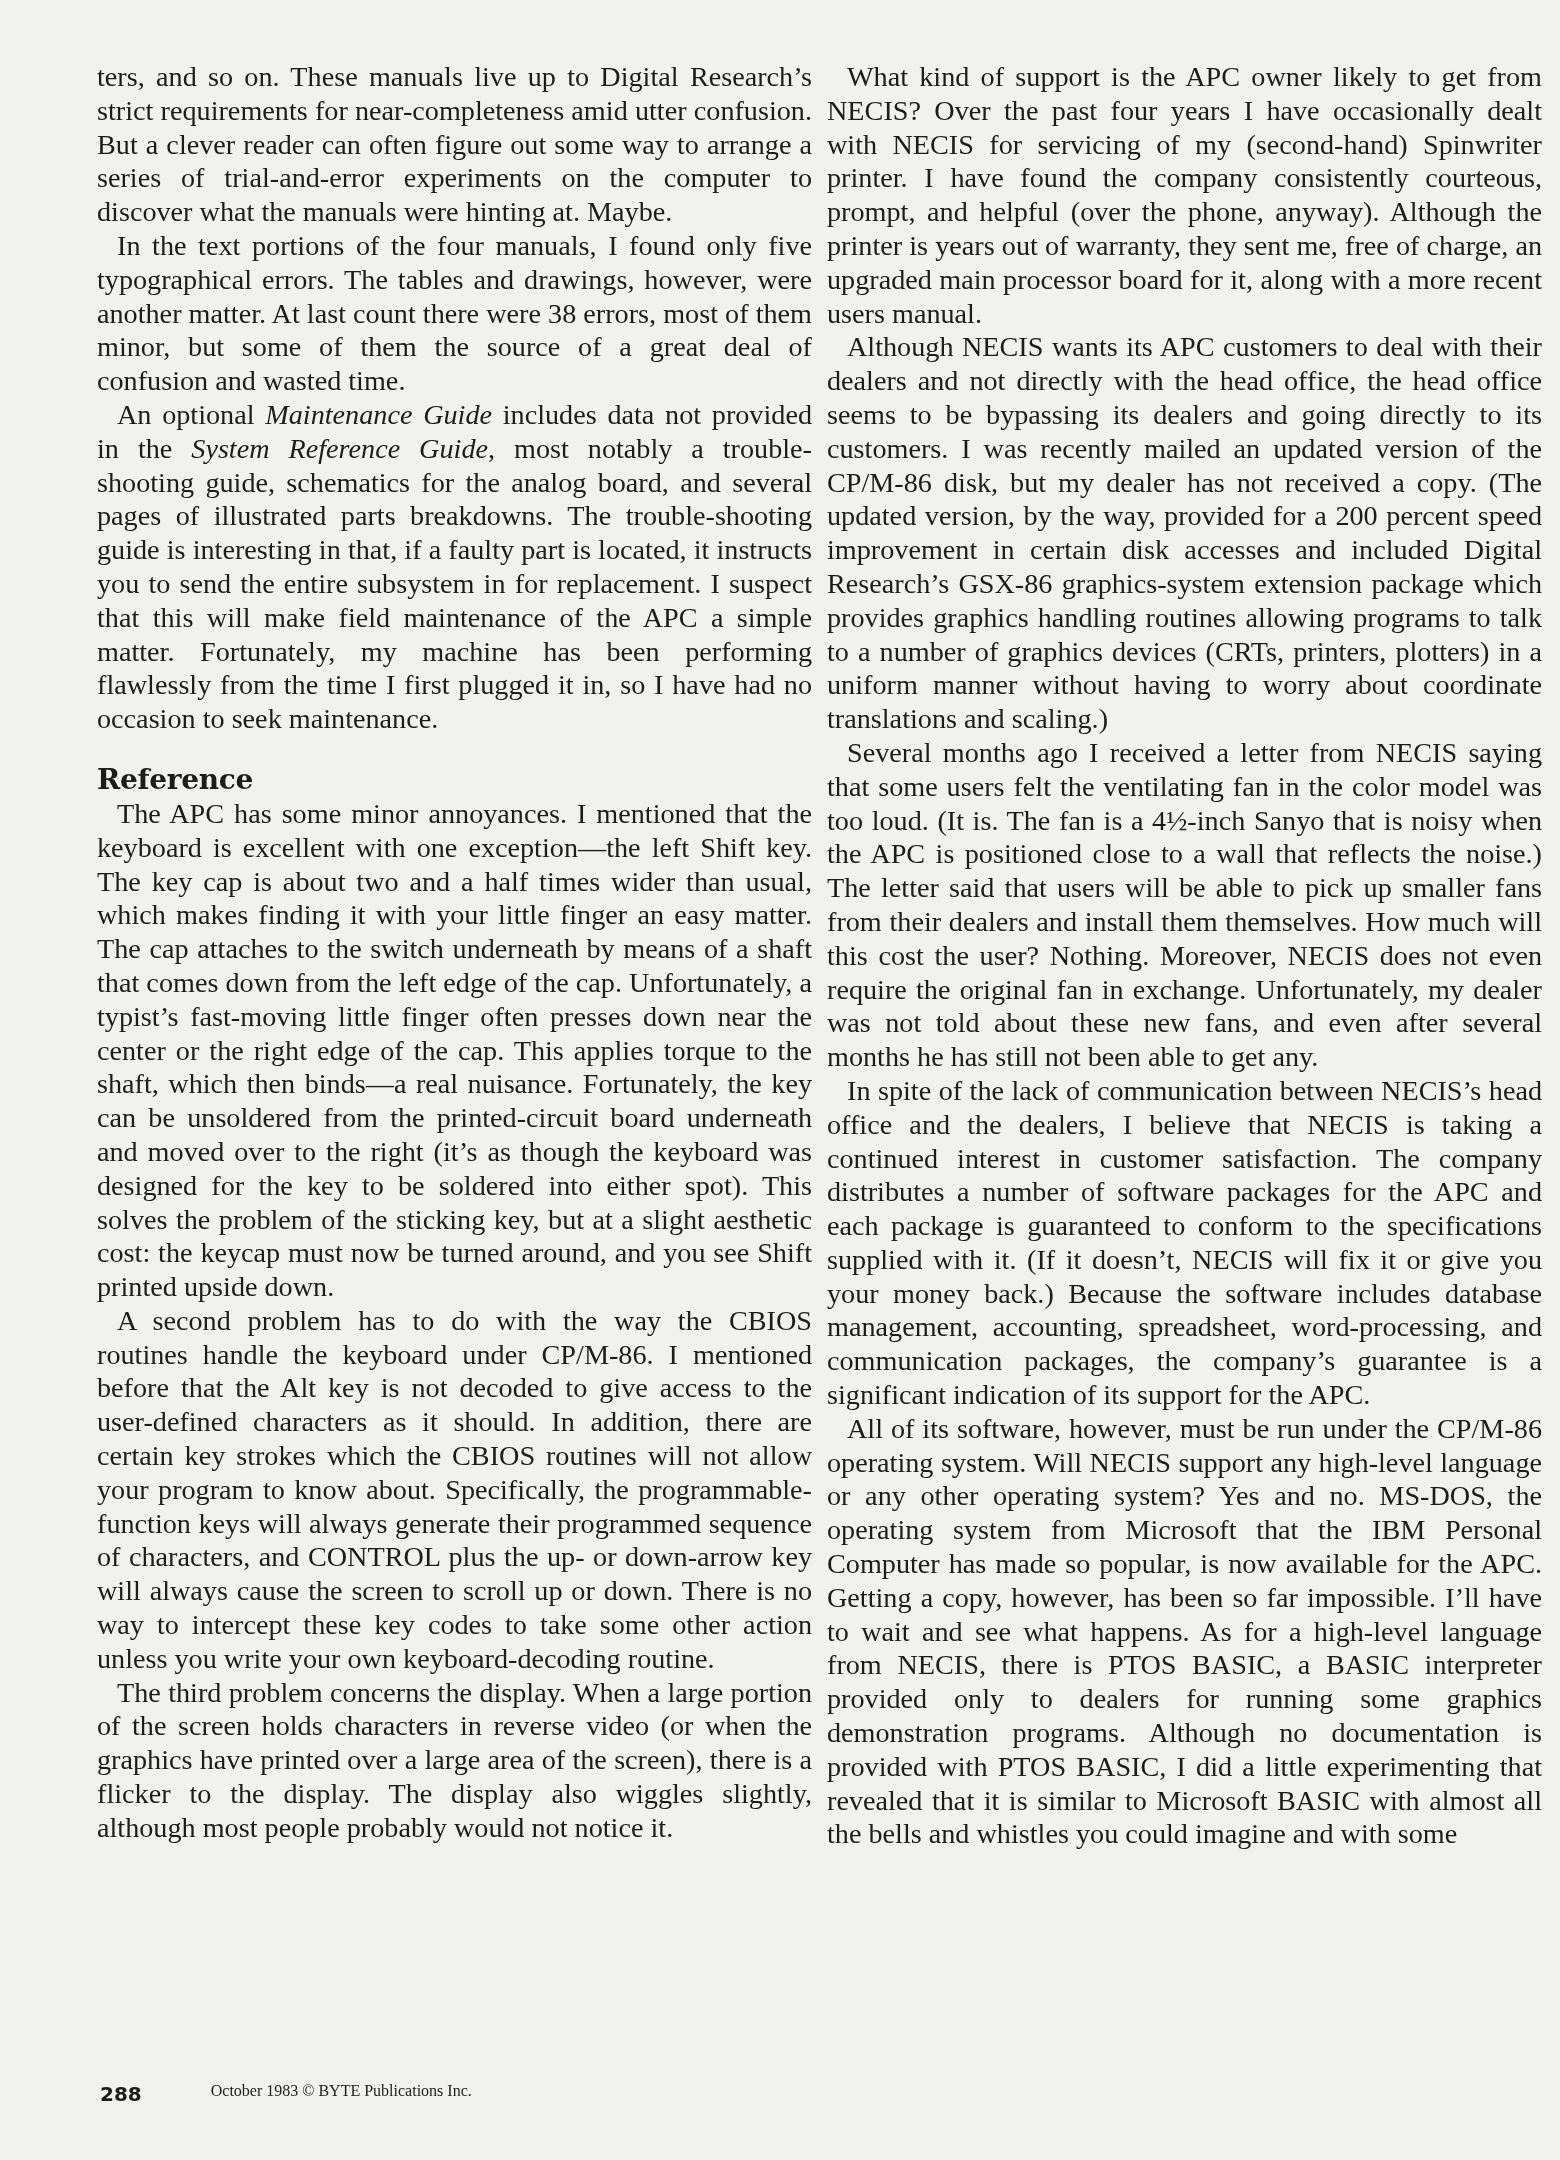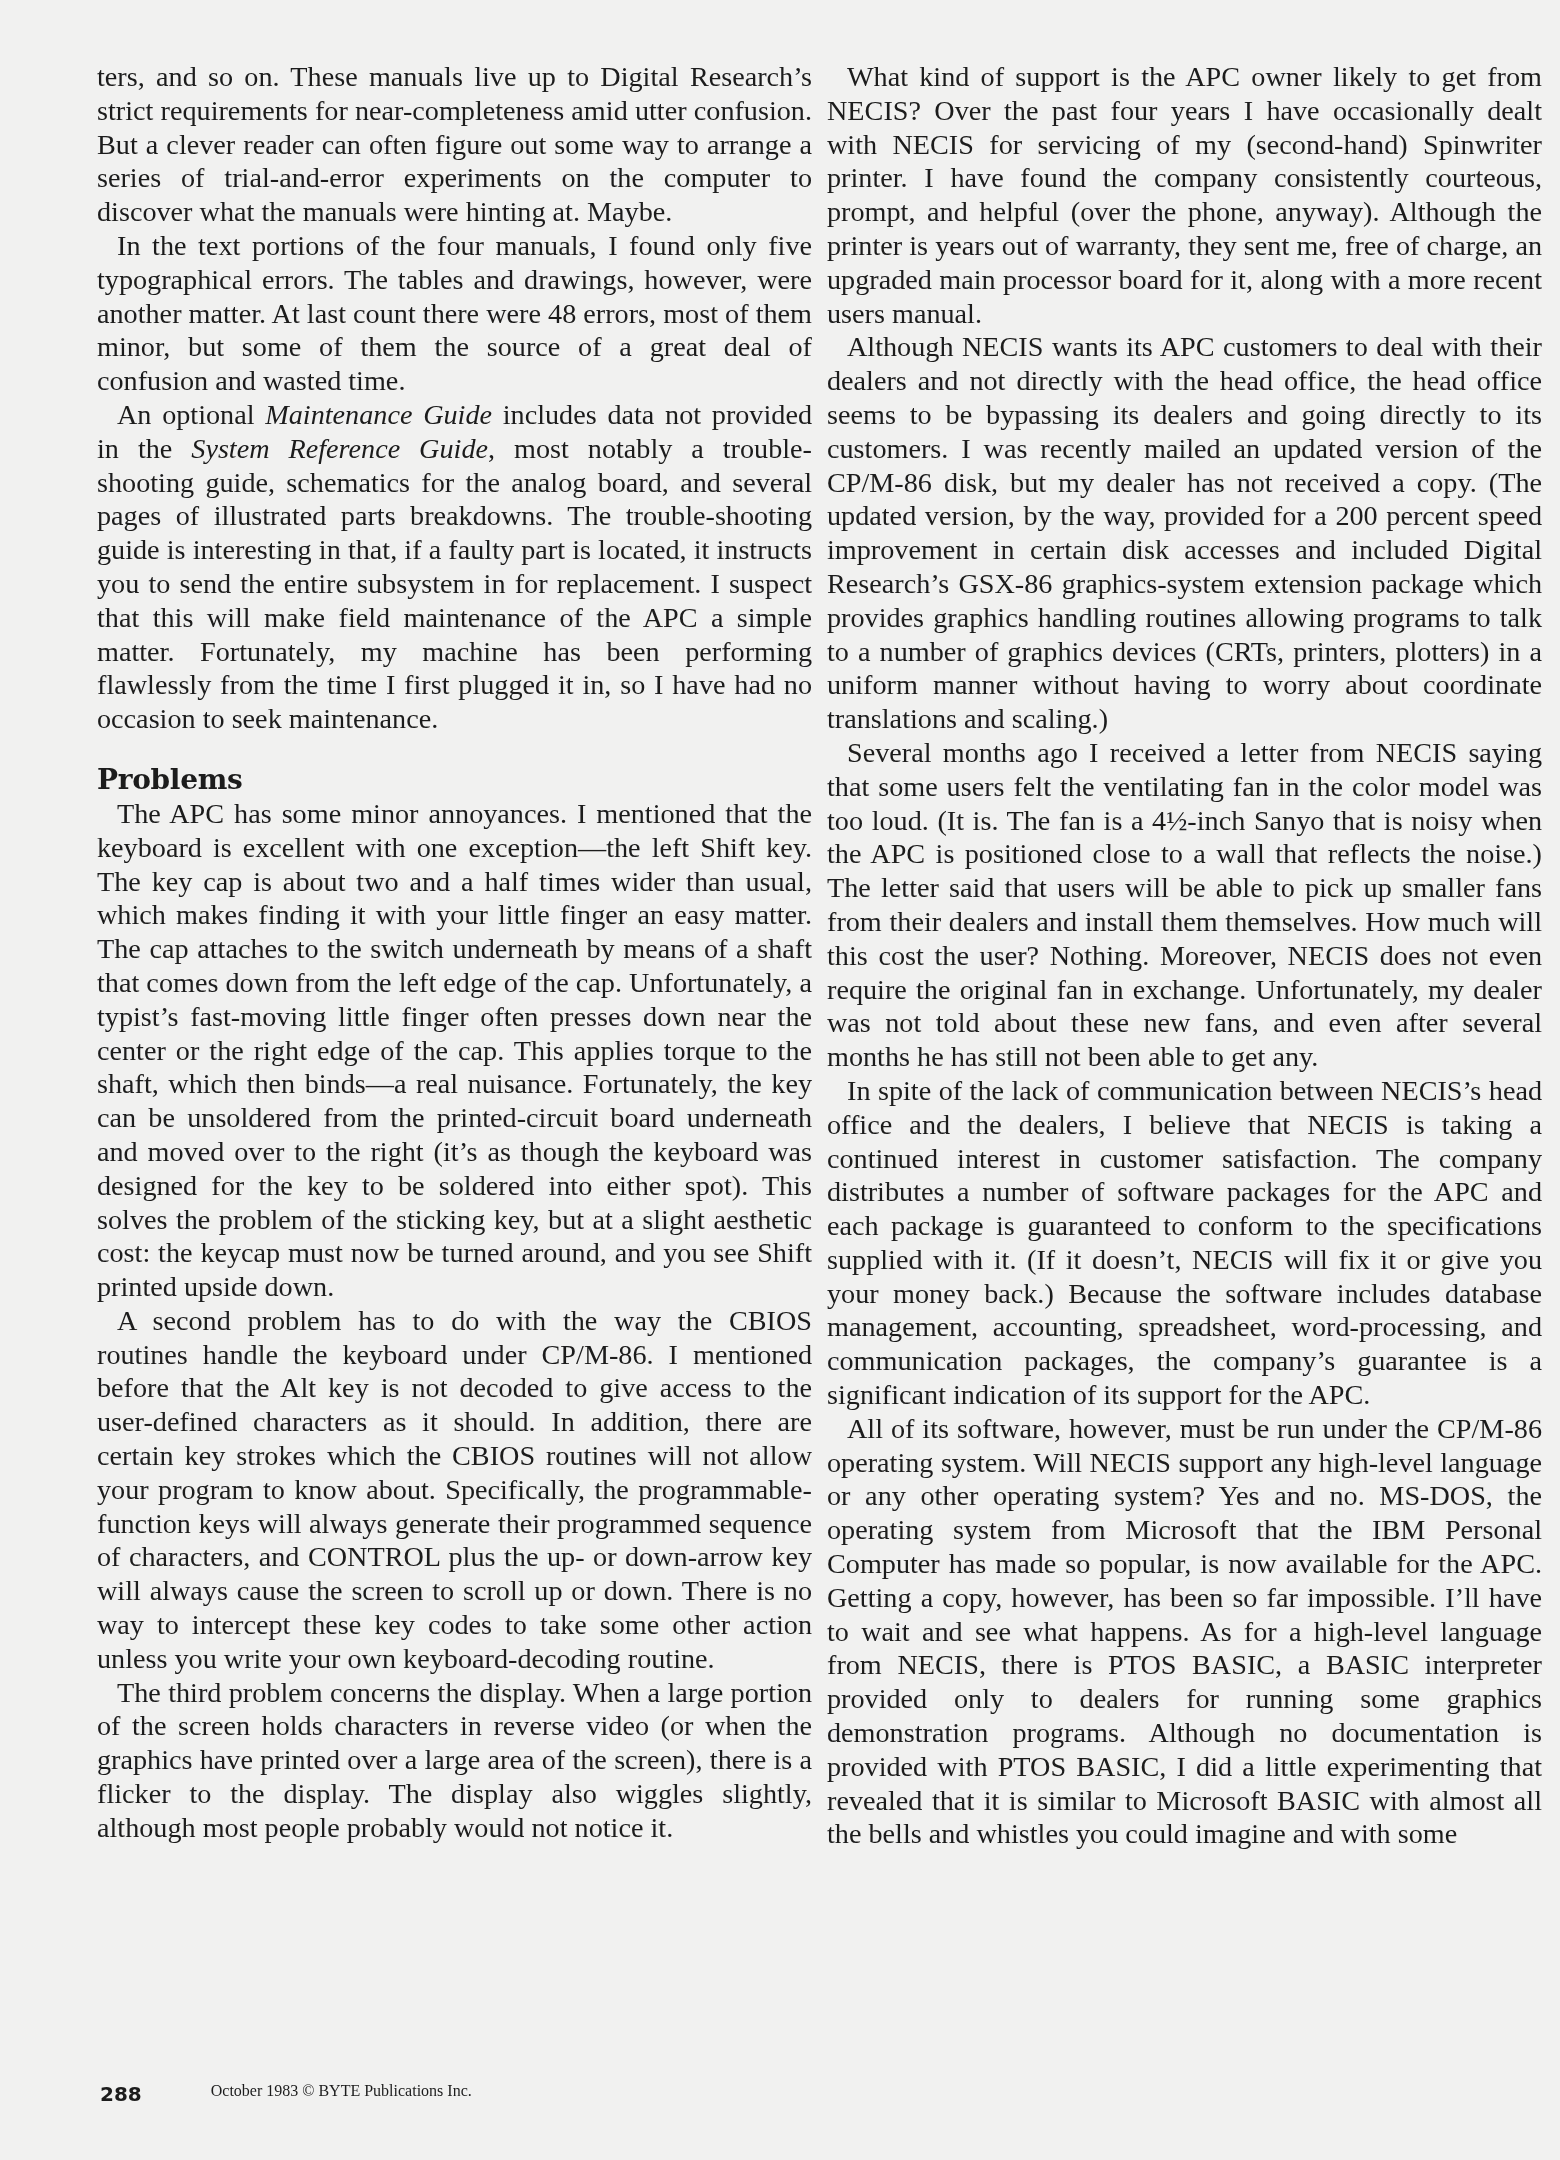--- a/index.html
+++ b/index.html
@@ -68,23 +68,23 @@
     margin-left: 46px;
   }
 </style>
 </head>
 <body>
 
 <div class="page">
 
   <div class="column col-left">
     <p class="para noindent">ters, and so on. These manuals live up to Digital Research’s strict requirements for near-completeness amid utter confusion. But a clever reader can often figure out some way to arrange a series of trial-and-error ex­periments on the computer to discover what the manuals were hinting at. Maybe.</p>
-    <p class="para">In the text portions of the four manuals, I found only five typographical errors. The tables and drawings, how­ever, were another matter. At last count there were 48 errors, most of them minor, but some of them the source of a great deal of confusion and wasted time.</p>
+    <p class="para">In the text portions of the four manuals, I found only five typographical errors. The tables and drawings, how­ever, were another matter. At last count there were 38 errors, most of them minor, but some of them the source of a great deal of confusion and wasted time.</p>
     <p class="para"><span>An optional </span><em>Maintenance Guide</em><span> includes data not pro­vided in the </span><em>System Reference Guide</em><span>, most notably a trouble-shooting guide, schematics for the analog board, and several pages of illustrated parts breakdowns. The trouble-shooting guide is interesting in that, if a faulty part is located, it instructs you to send the entire sub­system in for replacement. I suspect that this will make field maintenance of the APC a simple matter. Fortunate­ly, my machine has been performing flawlessly from the time I first plugged it in, so I have had no occasion to seek maintenance.</span></p>
-    <h2 class="heading spaced">Problems</h2>
+    <h2 class="heading spaced">Reference</h2>
     <p class="para">The APC has some minor annoyances. I mentioned that the keyboard is excellent with one exception—the left Shift key. The key cap is about two and a half times wider than usual, which makes finding it with your lit­tle finger an easy matter. The cap attaches to the switch underneath by means of a shaft that comes down from the left edge of the cap. Unfortunately, a typist’s fast-moving little finger often presses down near the center or the right edge of the cap. This applies torque to the shaft, which then binds—a real nuisance. Fortunately, the key can be unsoldered from the printed-circuit board underneath and moved over to the right (it’s as though the keyboard was designed for the key to be soldered into either spot). This solves the problem of the stick­ing key, but at a slight aesthetic cost: the keycap must now be turned around, and you see Shift printed up­side down.</p>
     <p class="para">A second problem has to do with the way the CBIOS routines handle the keyboard under CP/M-86. I men­tioned before that the Alt key is not decoded to give access to the user-defined characters as it should. In ad­dition, there are certain key strokes which the CBIOS routines will not allow your program to know about. Specifically, the programmable-function keys will always generate their programmed sequence of characters, and CONTROL plus the up- or down-arrow key will always cause the screen to scroll up or down. There is no way to intercept these key codes to take some other action unless you write your own keyboard-decoding routine.</p>
     <p class="para">The third problem concerns the display. When a large portion of the screen holds characters in reverse video (or when the graphics have printed over a large area of the screen), there is a flicker to the display. The display also wiggles slightly, although most people probably would not notice it.</p>
   </div>
 
   <div class="column col-right">
     <p class="para">What kind of support is the APC owner likely to get from NECIS? Over the past four years I have occasionally dealt with NECIS for servicing of my (second-hand) Spinwriter printer. I have found the company consistent­ly courteous, prompt, and helpful (over the phone, anyway). Although the printer is years out of warranty, they sent me, free of charge, an upgraded main pro­cessor board for it, along with a more recent users manual.</p>
     <p class="para">Although NECIS wants its APC customers to deal with their dealers and not directly with the head office, the head office seems to be bypassing its dealers and going directly to its customers. I was recently mailed an up­dated version of the CP/M-86 disk, but my dealer has not received a copy. (The updated version, by the way, provided for a 200 percent speed improvement in cer­tain disk accesses and included Digital Research’s GSX-86 graphics-system extension package which provides graphics handling routines allowing programs to talk to a number of graphics devices (CRTs, printers, plotters) in a uniform manner without having to worry about coordinate translations and scaling.)</p>
     <p class="para">Several months ago I received a letter from NECIS say­ing that some users felt the ventilating fan in the color model was too loud. (It is. The fan is a 4½-inch Sanyo that is noisy when the APC is positioned close to a wall that reflects the noise.) The letter said that users will be able to pick up smaller fans from their dealers and in­stall them themselves. How much will this cost the user? Nothing. Moreover, NECIS does not even require the original fan in exchange. Unfortunately, my dealer was not told about these new fans, and even after several months he has still not been able to get any.</p>
     <p class="para">In spite of the lack of communication between NECIS’s head office and the dealers, I believe that NECIS is tak­ing a continued interest in customer satisfaction. The company distributes a number of software packages for the APC and each package is guaranteed to conform to the specifications supplied with it. (If it doesn’t, NECIS will fix it or give you your money back.) Because the soft­ware includes database management, accounting, spreadsheet, word-processing, and communication packages, the company’s guarantee is a significant in­dication of its support for the APC.</p>

